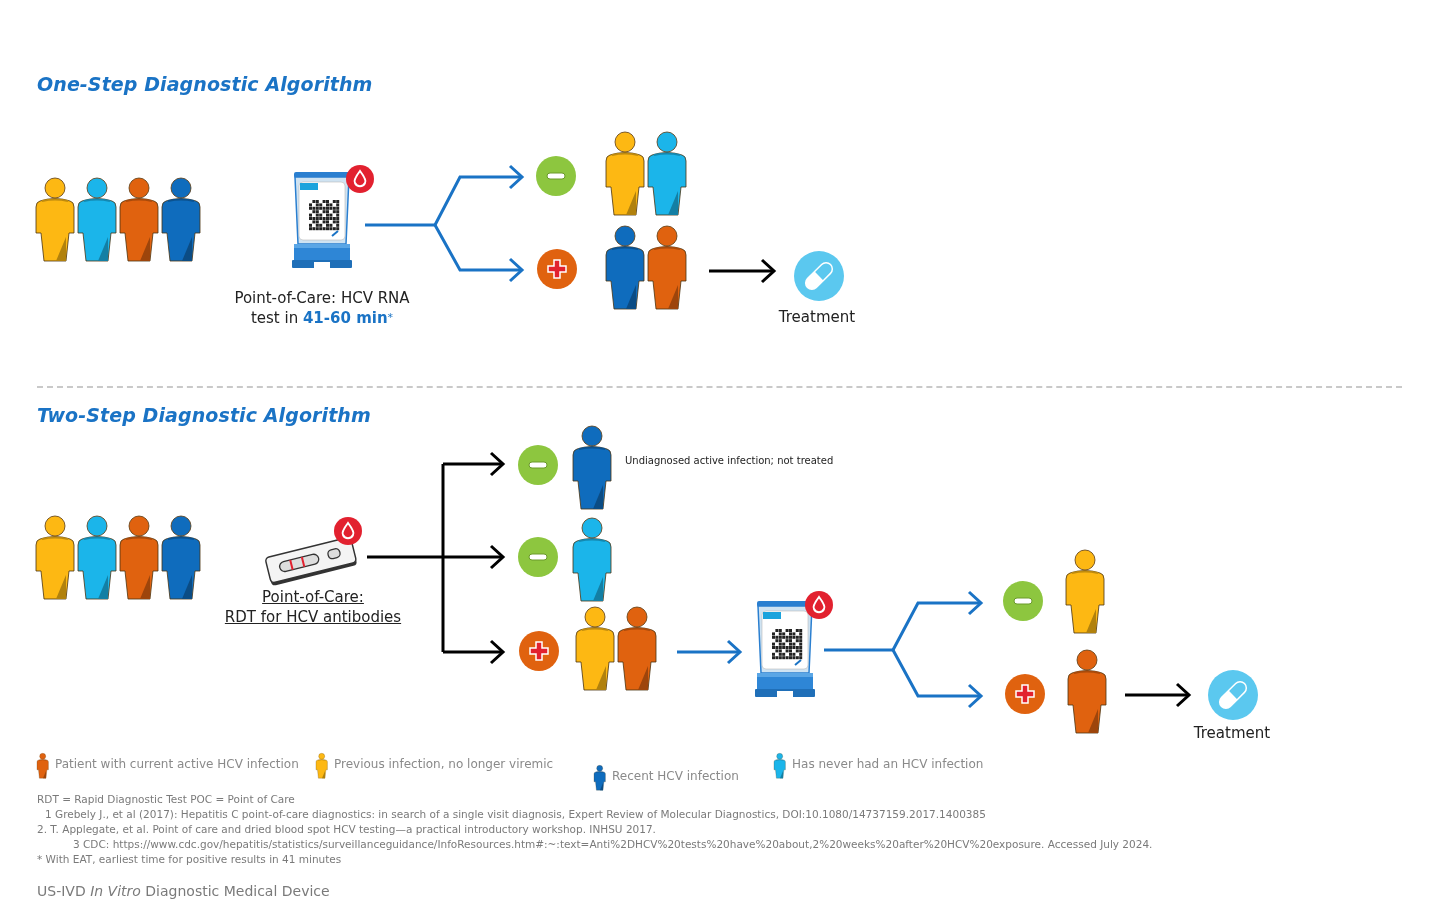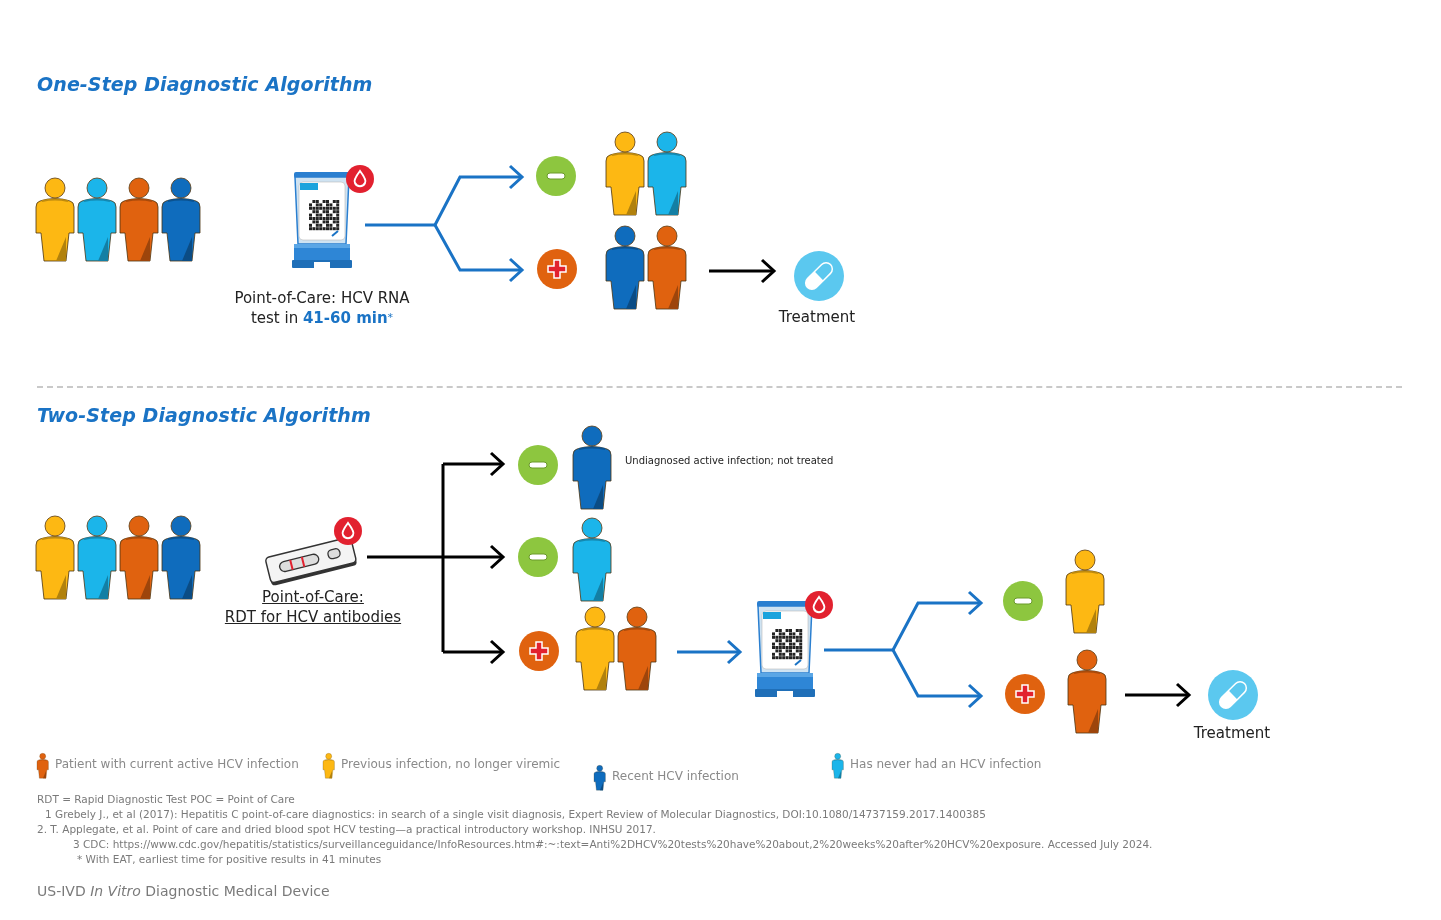--- a/index.html
+++ b/index.html
@@ -412,21 +412,21 @@
   <svg class="lg-icon" width="14" height="22" style="position:relative">
       <g transform="translate(0,0) scale(0.3)">
         <circle cx="19" cy="11" r="10" fill="#e0620f" stroke="#5a3a10" stroke-width="0.8"></circle>
         <path d="M4 24 Q19 19 34 24 Q38 25 38 30 L38 56 L33 56 L30 84 L8 84 L5 56 L0 56 L0 30 Q0 25 4 24 Z" fill="#e0620f" stroke="#4a3410" stroke-width="0.8"></path>
         <path d="M30 60 L30 84 L20 84 Z" fill="#9d450b"></path>
         <path d="M6 24 Q19 21 32 24" fill="none" stroke="#a84a0b" stroke-width="2"></path>
       </g>
     </svg>
   <span>Patient with current active HCV infection</span>
 </div>
-<div class="legend-item" style="left:323px;align-items:center;">
+<div class="legend-item" style="left:316px;align-items:center;">
   <svg class="lg-icon" width="14" height="22" style="position:relative">
       <g transform="translate(0,0) scale(0.3)">
         <circle cx="19" cy="11" r="10" fill="#fdb813" stroke="#5a3a10" stroke-width="0.8"></circle>
         <path d="M4 24 Q19 19 34 24 Q38 25 38 30 L38 56 L33 56 L30 84 L8 84 L5 56 L0 56 L0 30 Q0 25 4 24 Z" fill="#fdb813" stroke="#4a3410" stroke-width="0.8"></path>
         <path d="M30 60 L30 84 L20 84 Z" fill="#b1810d"></path>
         <path d="M6 24 Q19 21 32 24" fill="none" stroke="#be8a0e" stroke-width="2"></path>
       </g>
     </svg>
   <span>Previous infection, no longer viremic</span>
 </div>
@@ -434,30 +434,30 @@
   <svg class="lg-icon" width="14" height="22" style="position:relative">
       <g transform="translate(0,0) scale(0.3)">
         <circle cx="19" cy="11" r="10" fill="#0f6cbd" stroke="#5a3a10" stroke-width="0.8"></circle>
         <path d="M4 24 Q19 19 34 24 Q38 25 38 30 L38 56 L33 56 L30 84 L8 84 L5 56 L0 56 L0 30 Q0 25 4 24 Z" fill="#0f6cbd" stroke="#4a3410" stroke-width="0.8"></path>
         <path d="M30 60 L30 84 L20 84 Z" fill="#0b4c84"></path>
         <path d="M6 24 Q19 21 32 24" fill="none" stroke="#0b518e" stroke-width="2"></path>
       </g>
     </svg>
   <span>Recent HCV infection</span>
 </div>
-<div class="legend-item" style="left:832px;">
+<div class="legend-item" style="left:774px;">
   <svg class="lg-icon" width="14" height="22" style="position:relative">
       <g transform="translate(0,0) scale(0.3)">
         <circle cx="19" cy="11" r="10" fill="#1bb5ea" stroke="#5a3a10" stroke-width="0.8"></circle>
         <path d="M4 24 Q19 19 34 24 Q38 25 38 30 L38 56 L33 56 L30 84 L8 84 L5 56 L0 56 L0 30 Q0 25 4 24 Z" fill="#1bb5ea" stroke="#4a3410" stroke-width="0.8"></path>
         <path d="M30 60 L30 84 L20 84 Z" fill="#137fa4"></path>
         <path d="M6 24 Q19 21 32 24" fill="none" stroke="#1488b0" stroke-width="2"></path>
       </g>
     </svg>
   <span>Has never had an HCV infection</span>
 </div>
 
 <div class="foot" style="top:793px;">RDT = Rapid Diagnostic Test     POC = Point of Care</div>
 <div class="foot" style="top:808px;margin-left:8px;">1   Grebely J., et al (2017): Hepatitis C point-of-care diagnostics: in search of a single visit diagnosis, Expert Review of Molecular Diagnostics, DOI:10.1080/14737159.2017.1400385</div>
 <div class="foot" style="top:823px;">2.   T. Applegate, et al. Point of care and dried blood spot HCV testing—a practical introductory workshop. INHSU 2017.</div>
 <div class="foot" style="top:838px;margin-left:36px;">3    CDC: https://www.cdc.gov/hepatitis/statistics/surveillanceguidance/InfoResources.htm#:~:text=Anti%2DHCV%20tests%20have%20about,2%20weeks%20after%20HCV%20exposure. Accessed July 2024.</div>
-<div class="foot" style="top:853px;margin-left:40px;">*     With EAT, earliest time for positive results in 41 minutes</div>
+<div class="foot" style="top:853px;">*     With EAT, earliest time for positive results in 41 minutes</div>
 <div class="foot" style="top:883px; font-size:14px;"><span>US-IVD </span><em>In Vitro</em><span> Diagnostic Medical Device</span></div>
 
 </body></html>

